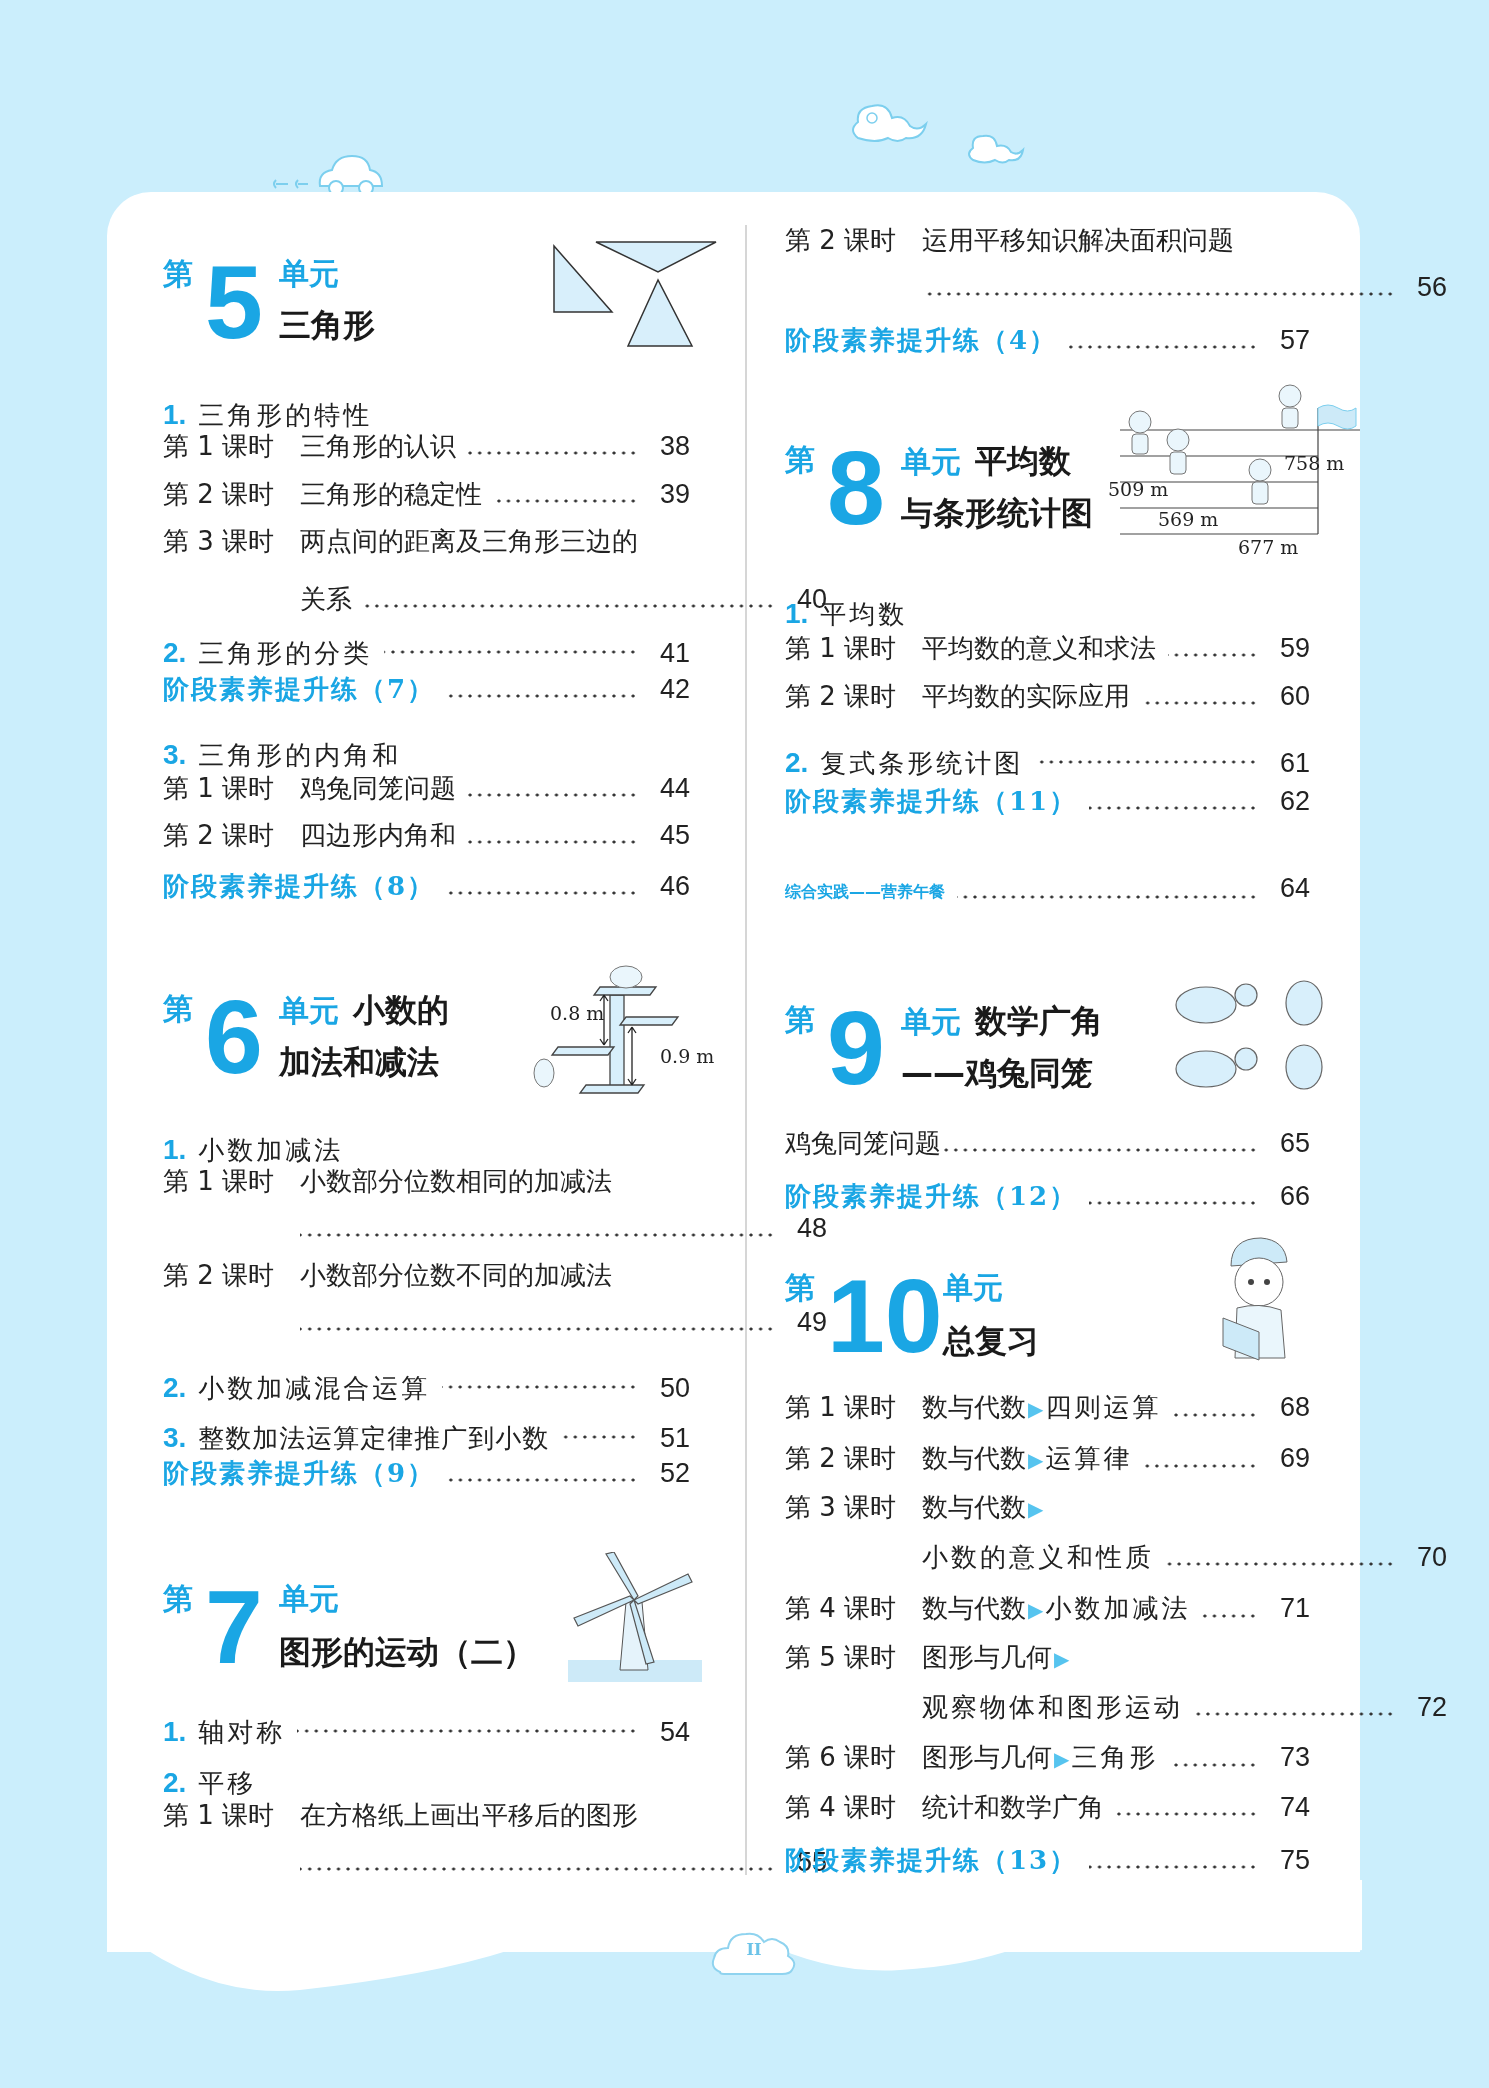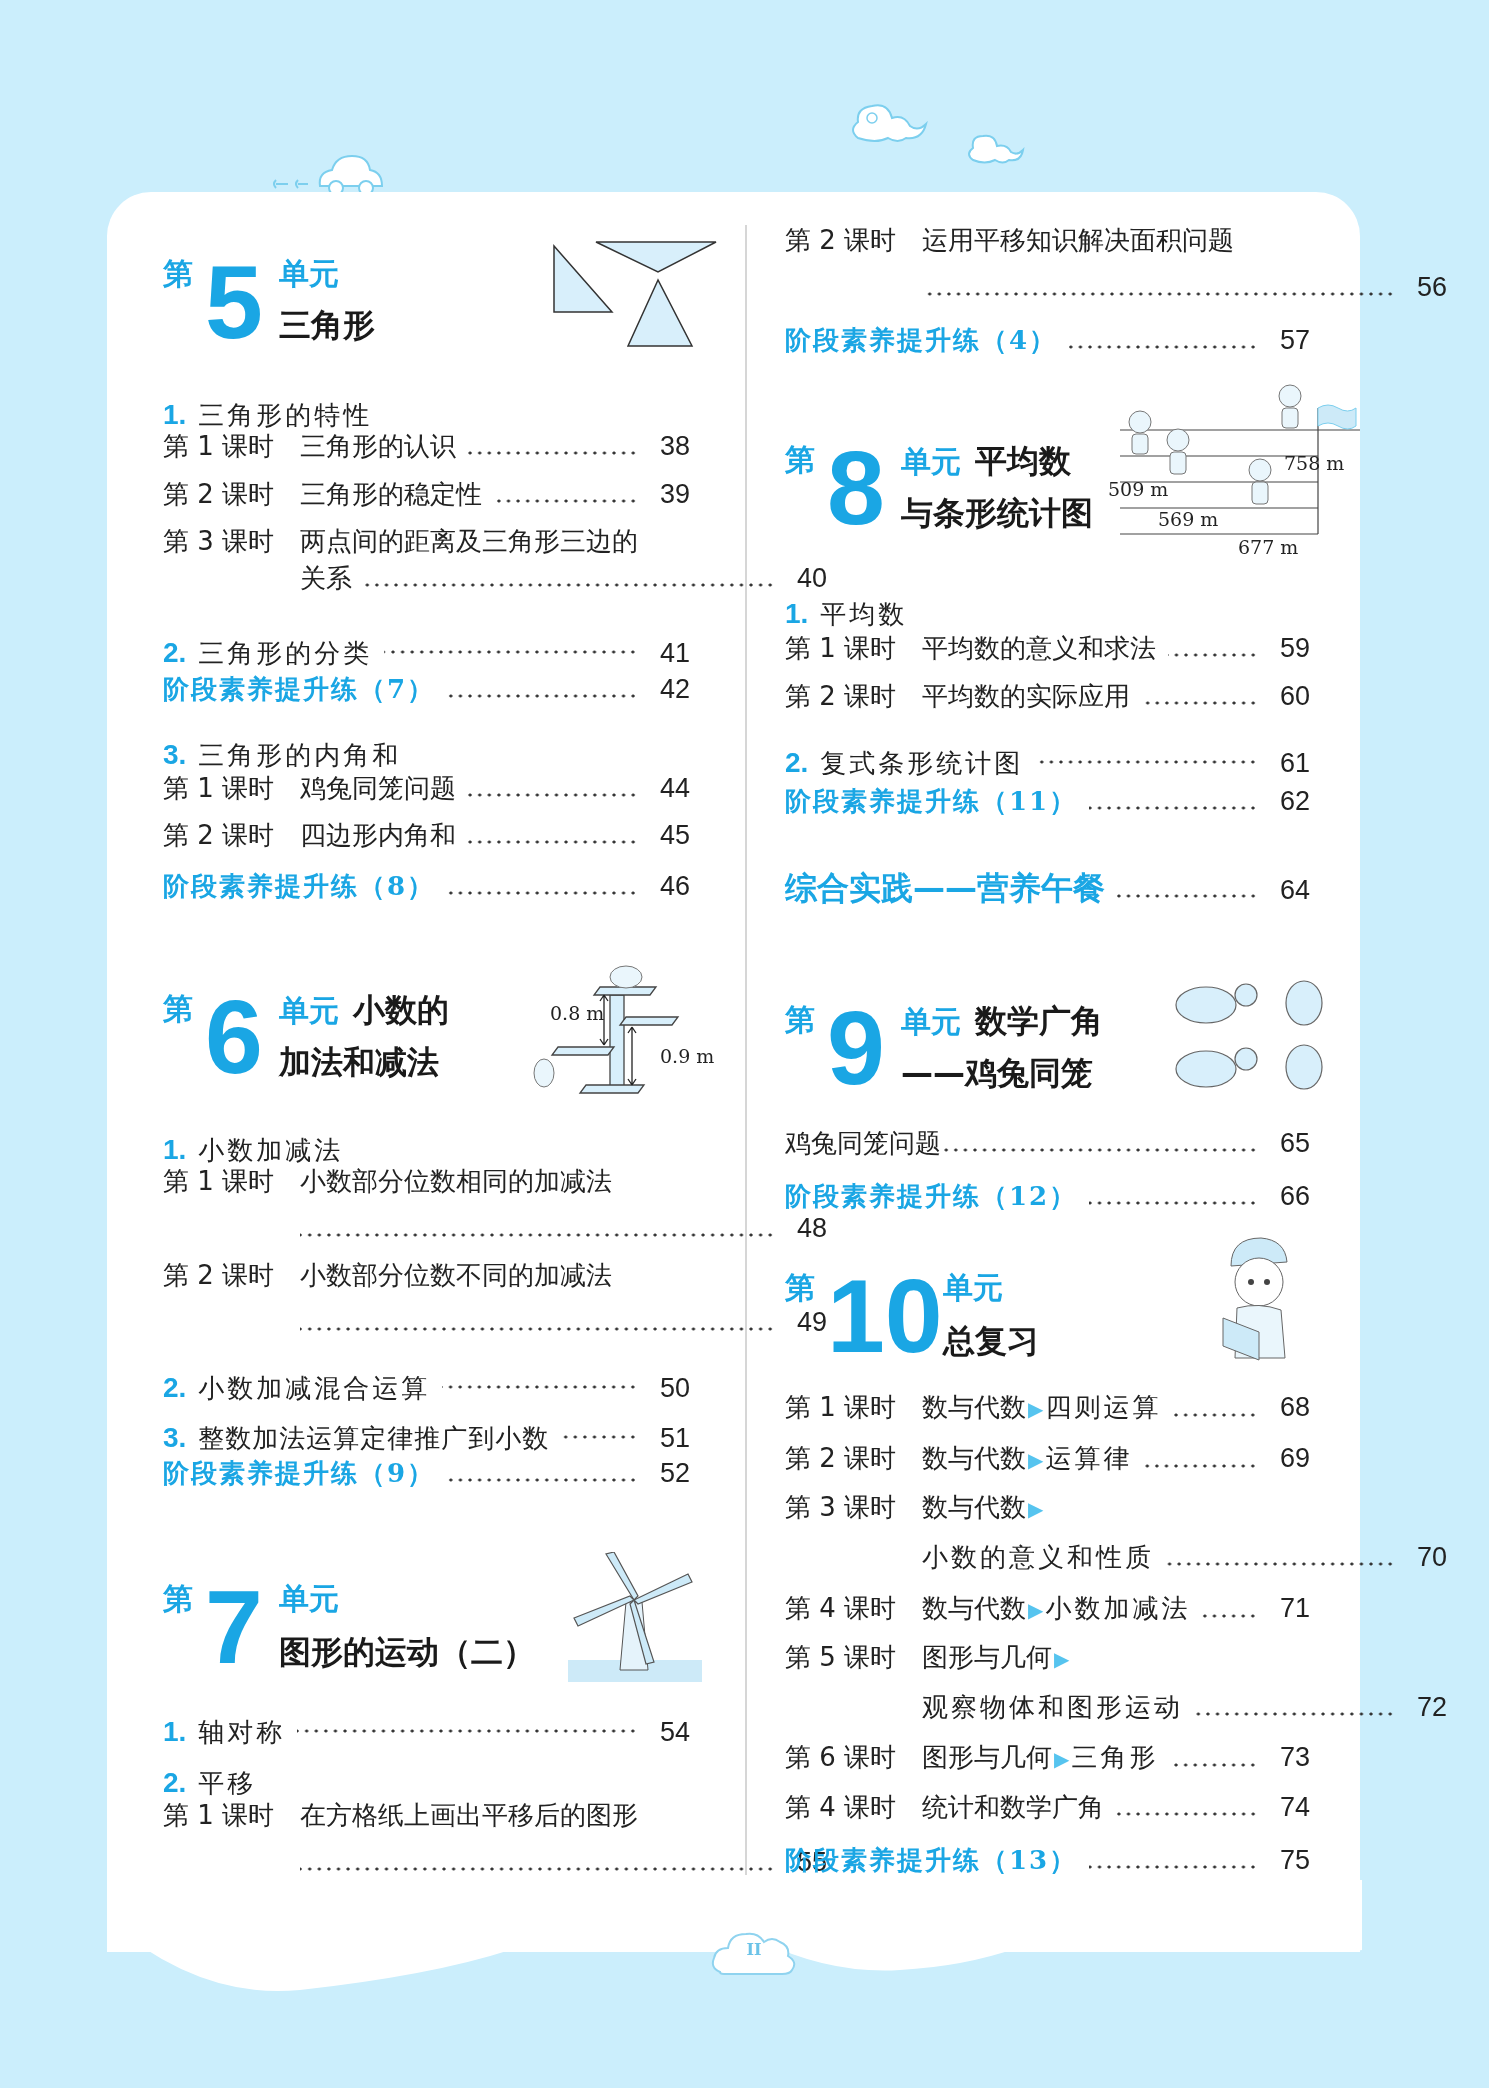--- a/index.html
+++ b/index.html
@@ -98,21 +98,21 @@
 <div class="row L" style="top:477px">
   <span class="lesson">第 2 课时</span>
   <span class="title">三角形的稳定性</span>
   <span class="dots"></span>
   <span class="page">39</span>
 </div>
 <div class="row L" style="top:524px">
   <span class="lesson">第 3 课时</span>
   <span class="title">两点间的距离及三角形三边的</span>
 </div>
-<div class="row L indent" style="top:561px">
+<div class="row L indent" style="top:582px">
   <span class="title">关系</span>
   <span class="dots"></span>
   <span class="page">40</span>
 </div>
 <div class="row L sec" style="top:620px">
   <span class="num">2.</span>
   <span class="title">三角形的分类</span>
   <span class="dots"></span>
   <span class="page">41</span>
 </div>
@@ -306,21 +306,21 @@
   <span class="title">复式条形统计图</span>
   <span class="dots"></span>
   <span class="page">61</span>
 </div>
 <div class="row R blue" style="top:784px">
   <span class="title">阶段素养提升练（11）</span>
   <span class="dots"></span>
   <span class="page">62</span>
 </div>
 <div class="row R blue bold" style="top:871px">
-  <span class="title" style="font-size:32px">综合实践——营养午餐</span>
+  <span class="title" style="font-size:16px">综合实践——营养午餐</span>
   <span class="dots"></span>
   <span class="page">64</span>
 </div>
 
 <div class="unit" style="left:785px;top:996px;">
   <span class="di" style="left:0;top:4px">第</span>
   <span class="big" style="left:42px;top:0">9</span>
   <span class="dy" style="left:116px;top:4px"><span>单元</span><span class="ut-inline">数学广角</span></span>
   <span class="ut" style="left:116px;top:56px">——鸡兔同笼</span>
 </div>

